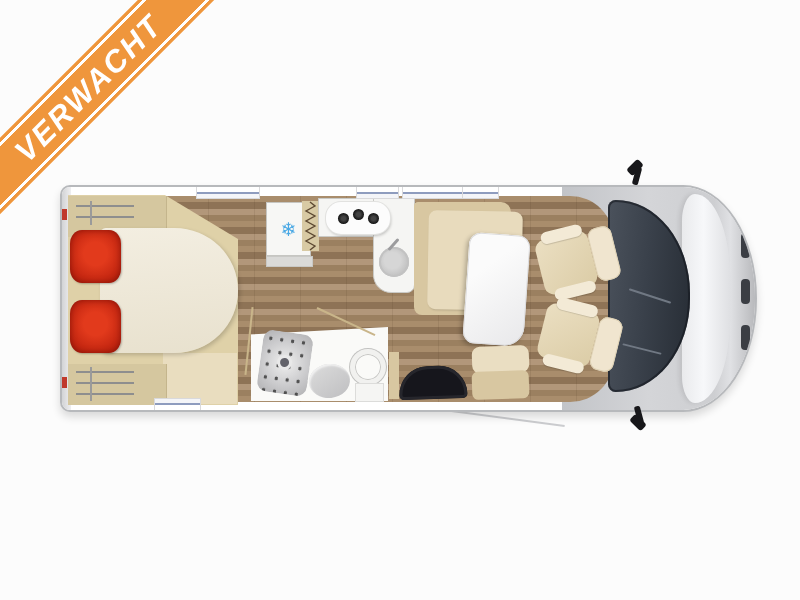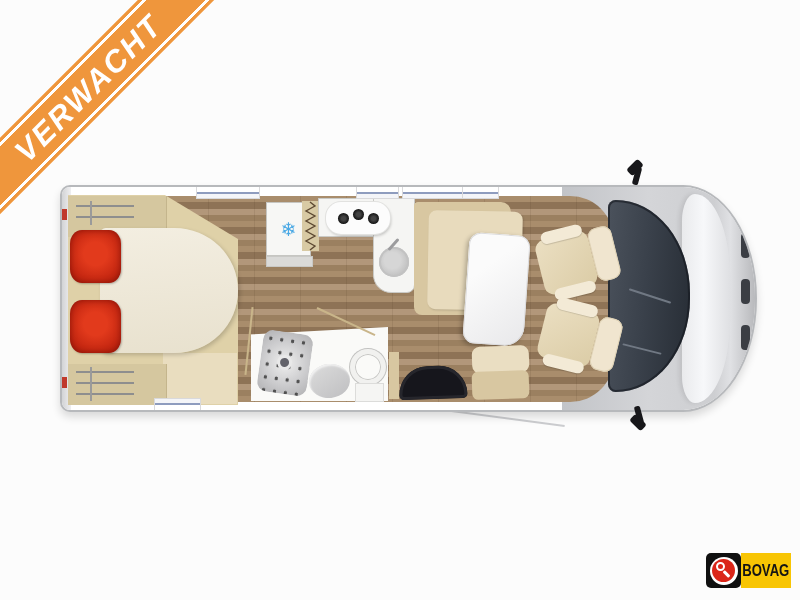--- a/index.html
+++ b/index.html
@@ -270,27 +270,14 @@
     <div class="abs wint w2"></div>
     <div class="abs wint w3"></div>
     <div class="abs wint w4"></div>
     <div class="abs winb"></div>
   </div>
 
   <div class="abs banner">
     <span>VERWACHT</span>
   </div>
 
-  <div class="abs bovag">
-    <div class="bovag-mark">
-      <div class="bovag-circle">
-        <div class="bovag-disc">
-          <div class="bovag-lens"></div>
-          <div class="bovag-handle"></div>
-        </div>
-      </div>
-    </div>
-    <div class="bovag-panel">
-      <span>BOVAG</span>
-    </div>
-  </div>
 
 </div>
 
 </body></html>

